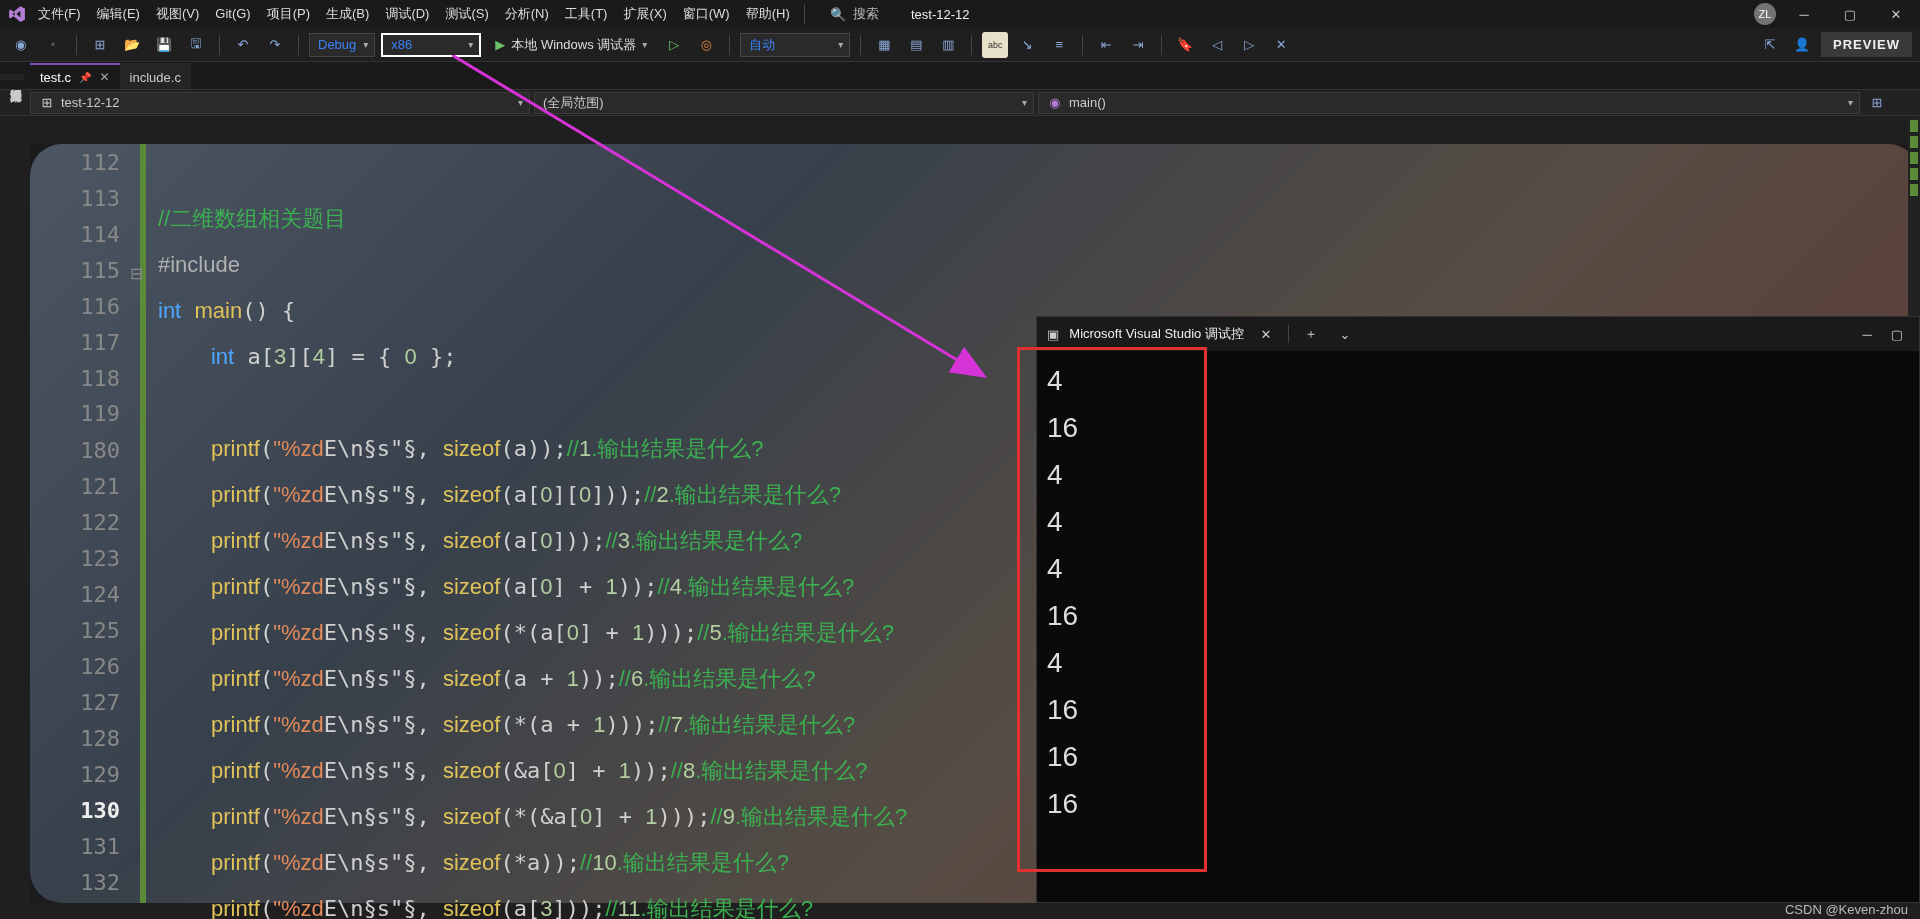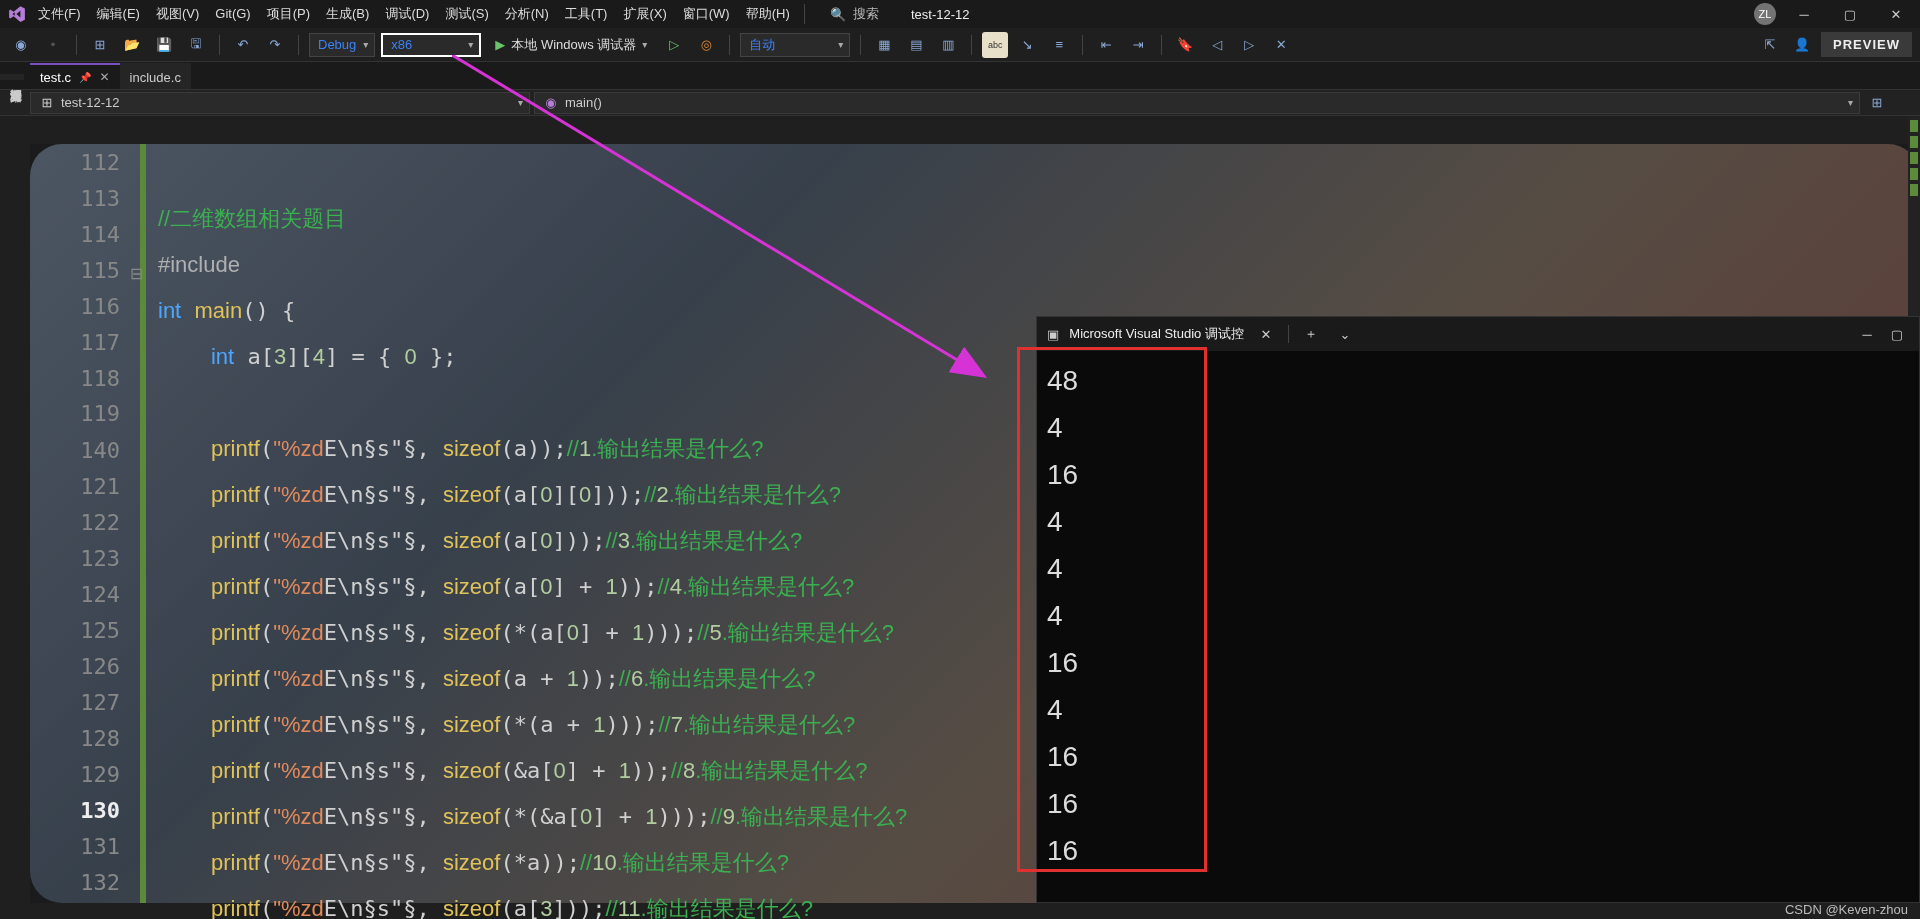--- a/index.html
+++ b/index.html
@@ -155,39 +155,42 @@
         <span>include.c</span>
       </div>
     </div>
 </div>
 
 <div class="navbar">
   <div class="nav-combo" style="max-width:500px">
     <span class="ico">⊞</span>
     <span>test-12-12</span>
   </div>
+  <div class="nav-combo" style="max-width:500px">
+    <span>(全局范围)</span>
+  </div>
   <div class="nav-combo">
     <span class="ico" style="color:#b57ed6">◉</span>
     <span>main()</span>
   </div>
   <div class="tool-btn">⊞</div>
 </div>
 
 <div class="editor">
   <div class="editor-overlay"></div>
   <div class="gutter" id="gutter">
       <div class="ln" style="top: 6px;">112</div>
       <div class="ln" style="top: 42px;">113</div>
       <div class="ln" style="top: 78px;">114</div>
       <div class="ln" style="top: 114px;">115</div>
       <div class="ln" style="top: 150px;">116</div>
       <div class="ln" style="top: 186px;">117</div>
       <div class="ln" style="top: 222px;">118</div>
       <div class="ln" style="top: 257px;">119</div>
-      <div class="ln" style="top: 294px;">140</div>
+      <div class="ln" style="top: 294px;">180</div>
       <div class="ln" style="top: 330px;">121</div>
       <div class="ln" style="top: 366px;">122</div>
       <div class="ln" style="top: 402px;">123</div>
       <div class="ln" style="top: 438px;">124</div>
       <div class="ln" style="top: 474px;">125</div>
       <div class="ln" style="top: 510px;">126</div>
       <div class="ln" style="top: 546px;">127</div>
       <div class="ln" style="top: 582px;">128</div>
       <div class="ln" style="top: 618px;">129</div>
       <div class="ln cur" style="top: 654px;">130</div>
@@ -245,21 +248,20 @@
     <div class="tabctl">＋</div>
     <div class="tabctl">⌄</div>
     <div class="console-title-right">
       <div class="tabctl">─</div>
       <div class="tabctl">▢</div>
     </div>
   </div>
   <div class="console-body">
     <div class="redbox" style="left:-20px;top:-4px;width:190px;height:525px"></div>
     <div id="console-lines">
-        <div>48</div>
         <div>4</div>
         <div>16</div>
         <div>4</div>
         <div>4</div>
         <div>4</div>
         <div>16</div>
         <div>4</div>
         <div>16</div>
         <div>16</div>
         <div>16</div>

